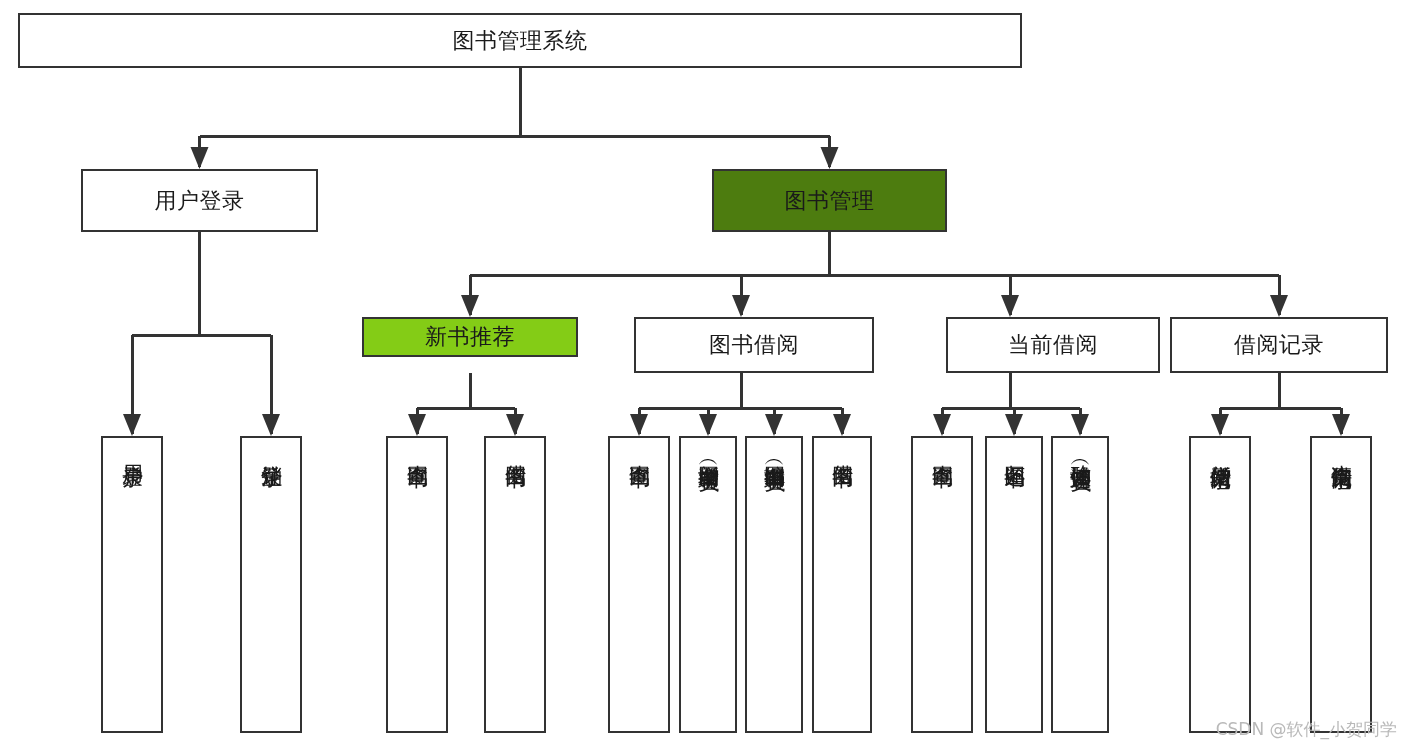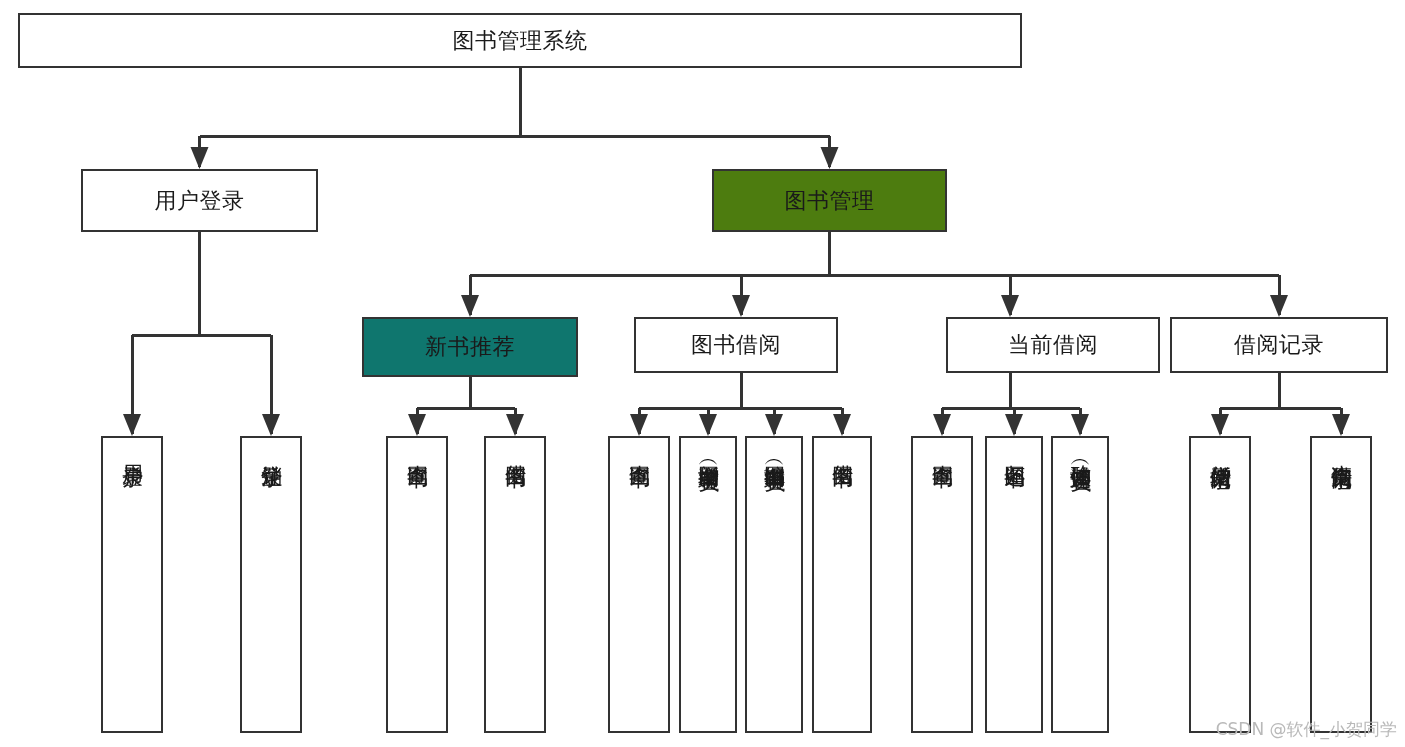--- a/index.html
+++ b/index.html
@@ -130,24 +130,24 @@
   <div id="nodes-layer">
       <div class="node root horizontal" style="left: 18px; top: 13px; width: 1004px; height: 55px; border-color: rgb(51, 51, 51); background: rgb(255, 255, 255); color: rgb(26, 26, 26);">
         <span class="node-label">图书管理系统</span>
       </div>
       <div class="node level2 horizontal" style="left: 81px; top: 169px; width: 237px; height: 63px; border-color: rgb(51, 51, 51); background: rgb(255, 255, 255); color: rgb(26, 26, 26);">
         <span class="node-label">用户登录</span>
       </div>
       <div class="node level2 horizontal" style="left: 712px; top: 169px; width: 235px; height: 63px; border-color: rgb(51, 51, 51); background: #4d7c0f; color: rgb(26, 26, 26);">
         <span class="node-label">图书管理</span>
       </div>
-      <div class="node level3 horizontal" style="left: 362px; top: 317px; width: 216px; height: 60px; border-color: rgb(51, 51, 51); background: #0f766e; color: rgb(26, 26, 26); font-family: Liberation Serif, serif;">
+      <div class="node level3 horizontal" style="left: 362px; top: 317px; width: 216px; height: 40px; border-color: rgb(51, 51, 51); background: #84cc16; color: rgb(26, 26, 26); font-family: Liberation Serif, serif;">
         <span class="node-label">新书推荐</span>
       </div>
-      <div class="node level3 horizontal" style="left: 634px; top: 317px; width: 204px; height: 56px; border-color: rgb(51, 51, 51); background: rgb(255, 255, 255); color: rgb(26, 26, 26);">
+      <div class="node level3 horizontal" style="left: 634px; top: 317px; width: 240px; height: 56px; border-color: rgb(51, 51, 51); background: rgb(255, 255, 255); color: rgb(26, 26, 26);">
         <span class="node-label">图书借阅</span>
       </div>
       <div class="node level3 horizontal" style="left: 903px; top: 317px; width: 214px; height: 56px; border-color: rgb(51, 51, 51); background: rgb(255, 255, 255); color: rgb(26, 26, 26); margin-left: 43px;">
         <span class="node-label">当前借阅</span>
       </div>
       <div class="node level3 horizontal" style="left: 1170px; top: 317px; width: 218px; height: 56px; border-color: rgb(51, 51, 51); background: rgb(255, 255, 255); color: rgb(26, 26, 26);">
         <span class="node-label">借阅记录</span>
       </div>
       <div class="node level4 vertical" style="left: 101px; top: 436px; width: 62px; height: 297px; border-color: rgb(51, 51, 51); background: rgb(255, 255, 255); color: rgb(26, 26, 26);">
         <span class="node-label">用户登录</span>

